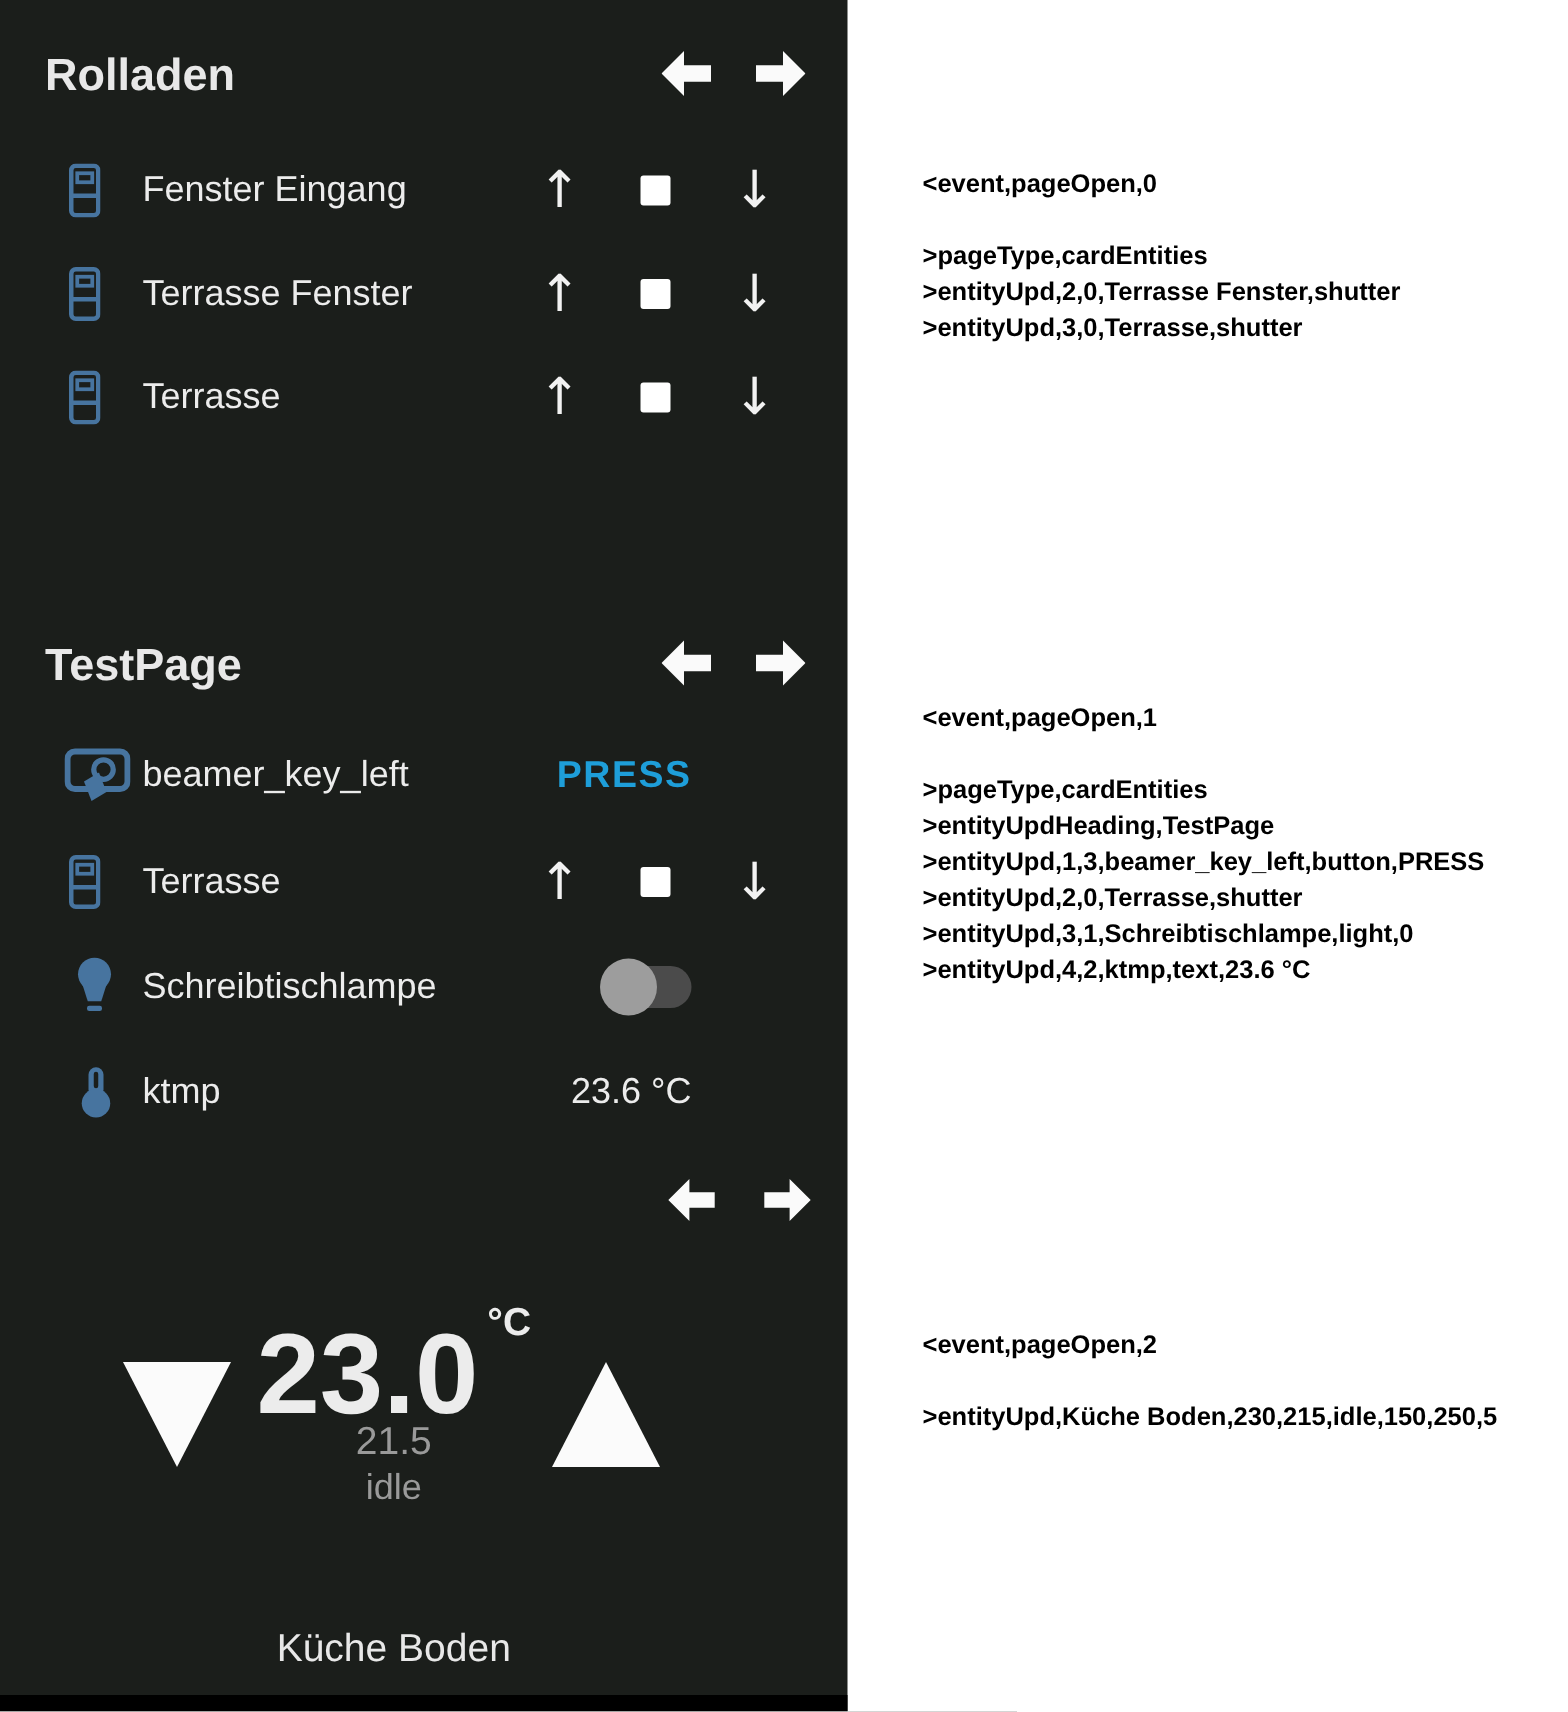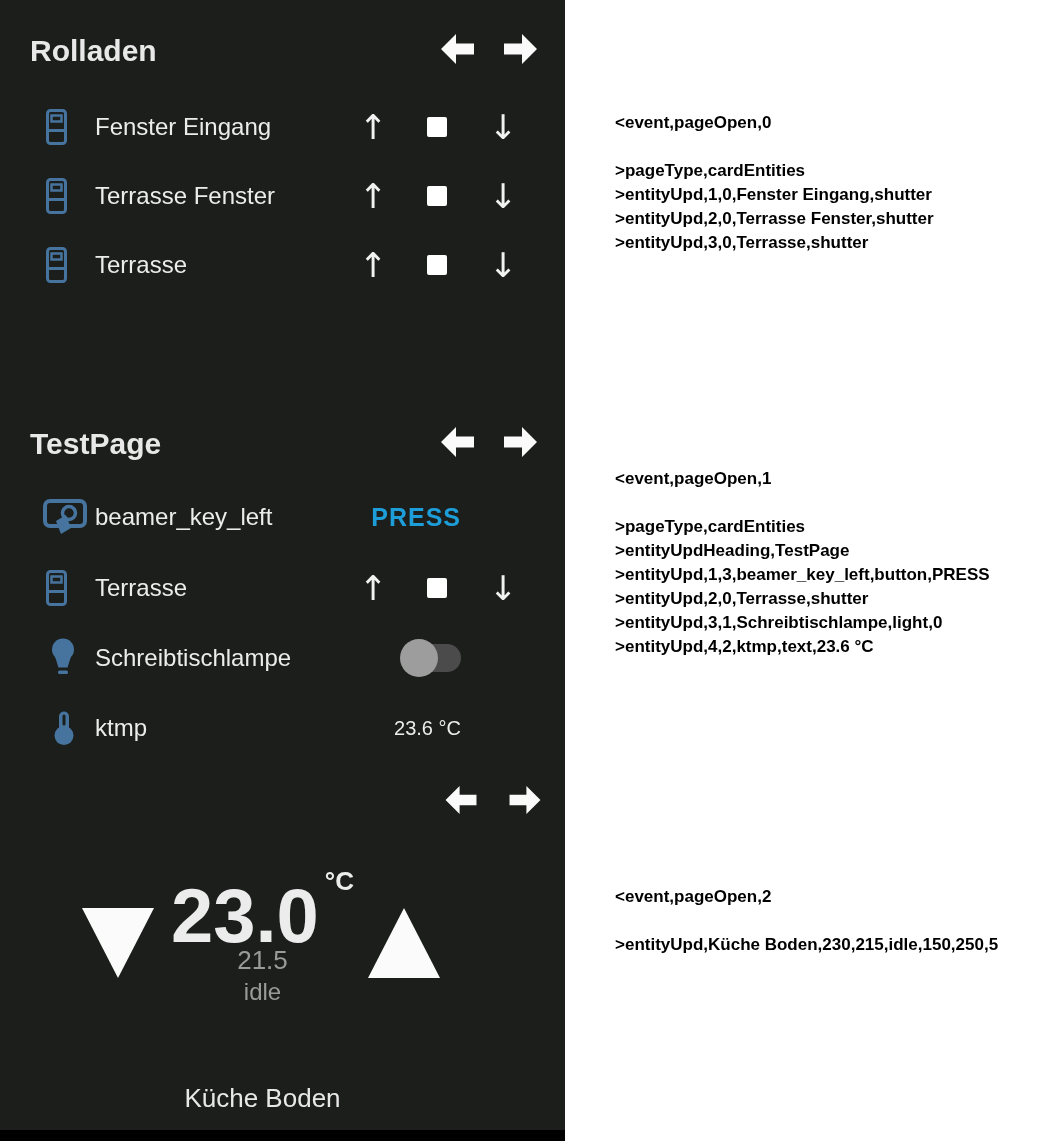--- a/index.html
+++ b/index.html
@@ -19,21 +19,21 @@
   .row-label{position:absolute;left:95px;top:50%;transform:translateY(-50%);
              font-size:24px;color:var(--t-light);white-space:nowrap;}
   .ctl-arrow{position:absolute;width:40px;text-align:center;top:50%;transform:translateY(-50%);
              font-size:34px;line-height:34px;color:#f2f2f2;font-family:"DejaVu Sans",sans-serif;}
   .ctl-up{left:353px;} .ctl-down{left:483px;}
   .ctl-stop{position:absolute;left:427px;top:50%;transform:translateY(-50%);
             width:20px;height:20px;background:#ffffff;border-radius:2px;}
   .press-label{position:absolute;right:38px;top:50%;transform:translateY(-50%);
                font-size:25px;font-weight:600;letter-spacing:1px;color:var(--press);}
   .row-value{position:absolute;right:38px;top:50%;transform:translateY(-50%);
-             font-size:20px;color:var(--t-light);white-space:nowrap;}
+             font-size:24px;color:var(--t-light);white-space:nowrap;}
   .toggle{position:absolute;right:38px;top:50%;transform:translateY(-50%);
           width:60px;height:28px;background:var(--track);border-radius:14px;}
   .toggle-knob{position:absolute;left:-1px;top:-5px;width:38px;height:38px;
                background:var(--knob);border-radius:50%;}
   .thermo-center{position:absolute;left:0;width:525px;text-align:center;color:var(--t-light);}
   .tri{position:absolute;fill:#fbfbfb;}
   .log-block{position:absolute;left:615px;color:var(--log);font-size:17px;font-weight:700;
              line-height:24px;white-space:nowrap;}
   .log-line{height:24px;}
   .bottom-strip{position:absolute;left:0;top:1130px;width:565px;height:11px;background:#000;}
@@ -169,21 +169,20 @@
       <div class="thermo-center" style="top:1083px;font-size:26px;color:#e8e8e8;">Küche Boden</div>
     </section>
 
     <div class="bottom-strip"></div>
   </div>
 
   <div class="log-block" style="top:80px;margin-top:31px;">
     <div class="log-line">&lt;event,pageOpen,0</div>
     <div class="log-line"></div>
     <div class="log-line">&gt;pageType,cardEntities</div>
-    <div class="log-line">&gt;entityUpd,1,0,Fenster Eingang,shutter</div>
     <div class="log-line">&gt;entityUpd,2,0,Terrasse Fenster,shutter</div>
     <div class="log-line">&gt;entityUpd,3,0,Terrasse,shutter</div>
   </div>
 
   <div class="log-block" style="top:467px;">
     <div class="log-line">&lt;event,pageOpen,1</div>
     <div class="log-line"></div>
     <div class="log-line">&gt;pageType,cardEntities</div>
     <div class="log-line">&gt;entityUpdHeading,TestPage</div>
     <div class="log-line">&gt;entityUpd,1,3,beamer_key_left,button,PRESS</div>

